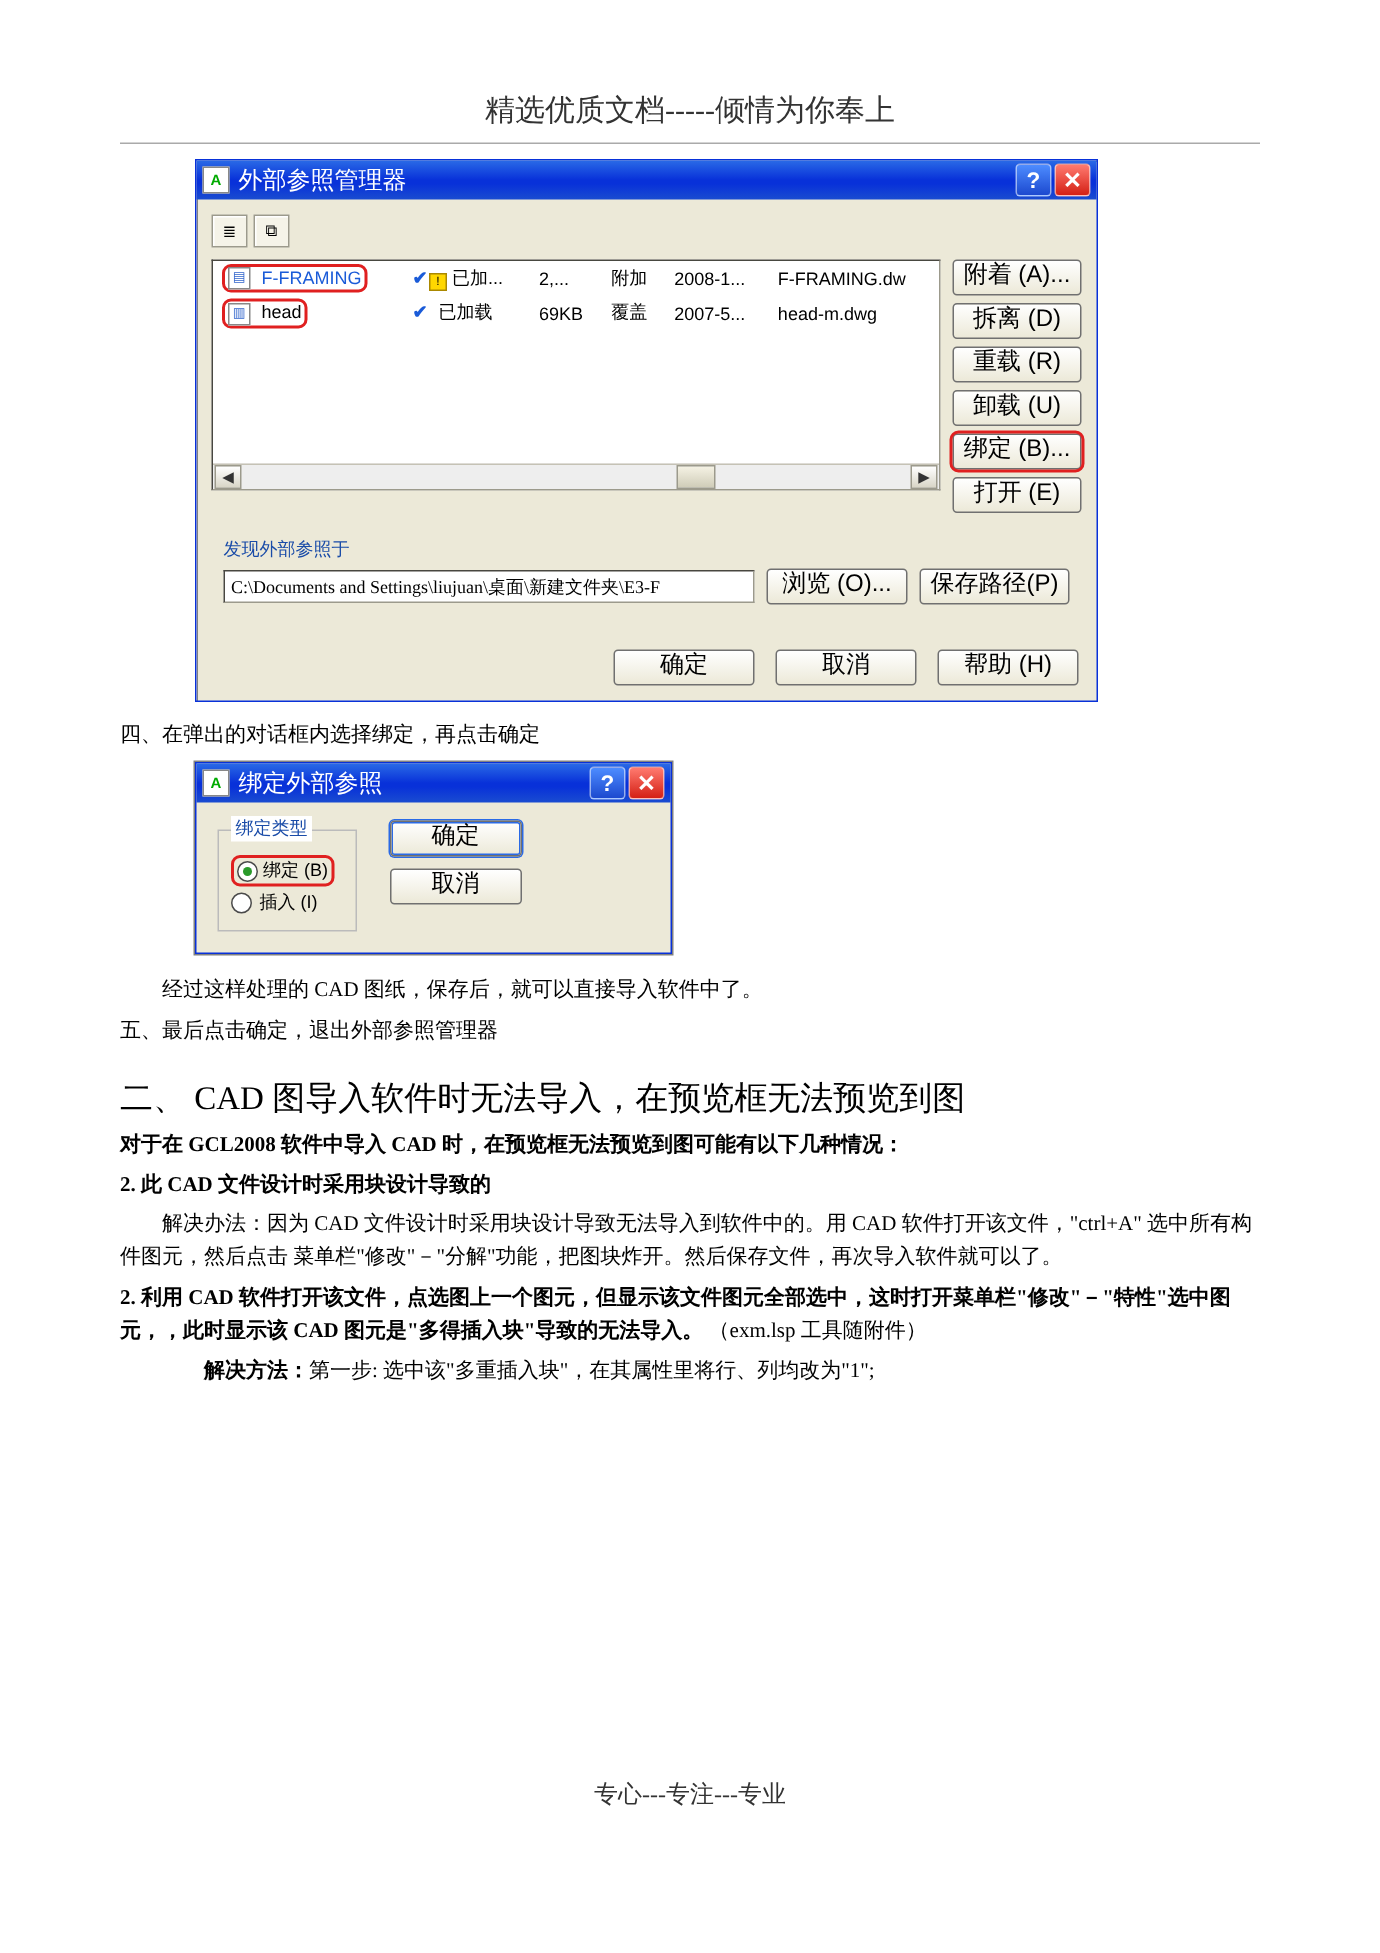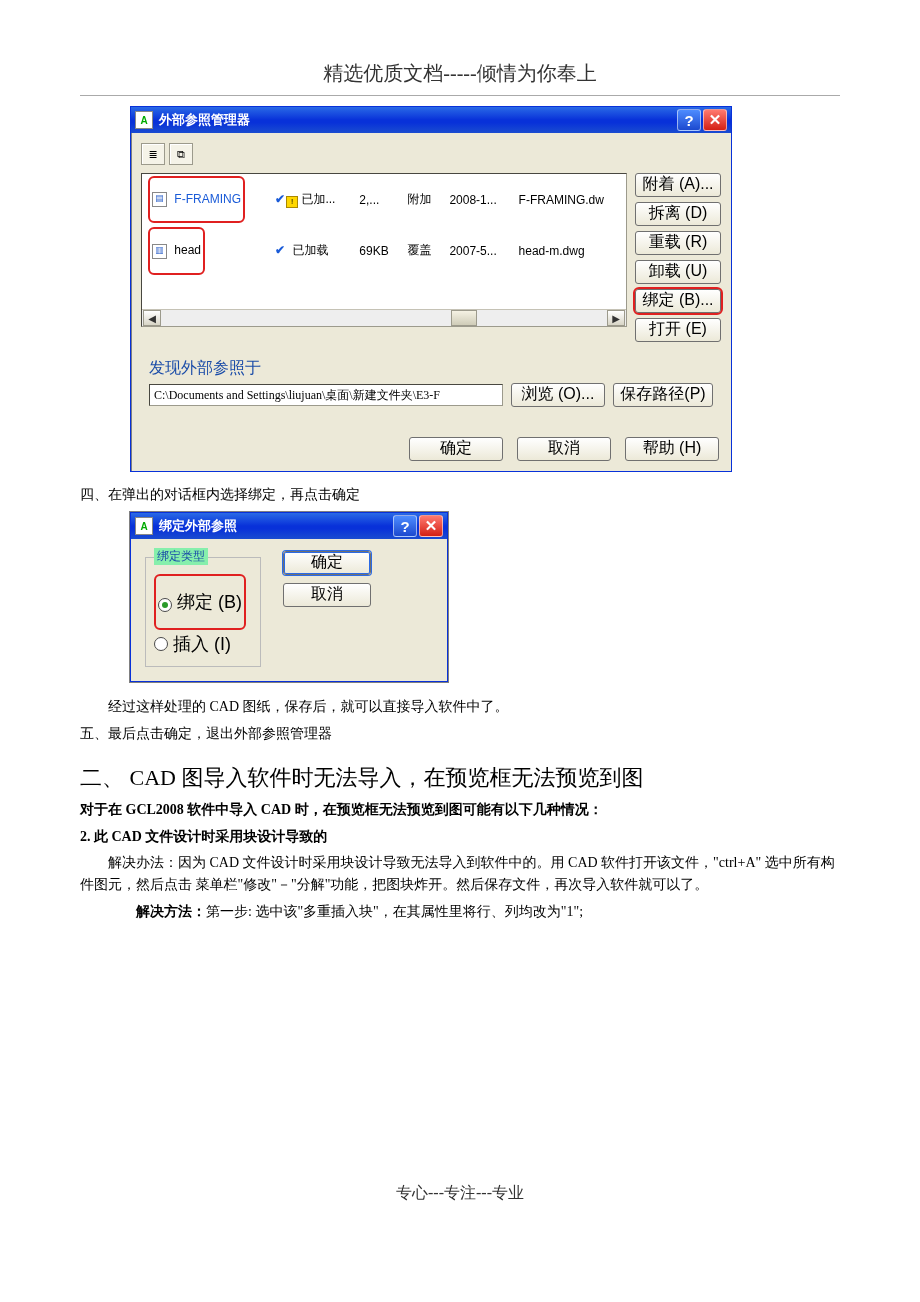--- a/index.html
+++ b/index.html
@@ -53,22 +53,22 @@
     display: flex;
     align-items: center;
     justify-content: center;
     font-size: 10px;
     color: #0a0;
     font-weight: bold;
     border: 1px solid #888;
   }
   .titlebar .title-text {
     flex: 1;
-    font-weight: bold;
-    font-size: 13px;
+    font-weight: normal;
+    font-size: 16px;
   }
   .titlebar .win-btn {
     width: 22px;
     height: 20px;
     margin-left: 2px;
     border: 1px solid #fff8;
     border-radius: 3px;
     display: flex;
     align-items: center;
     justify-content: center;
@@ -138,21 +138,21 @@
   .check-blue { color:#1a5bd8; font-weight:bold; margin-right:4px;}
   .warn-yellow {
     display:inline-block; width:10px;height:10px;
     background:#ffd700; border:1px solid #aa8800;
     margin-left:-3px; vertical-align:bottom;
     font-size:8px; line-height:9px; text-align:center; color:#000;
   }
   .red-rect {
     border: 2px solid #e02020;
     border-radius: 6px;
-    padding: 14px 2px;
+    padding: 0 2px;
     display: inline-block;
   }
   .scrollbar-h {
     height: 16px;
     background: #eee;
     border-top: 1px solid #c5c2b5;
     display: flex;
     align-items: center;
     justify-content: space-between;
     padding: 0 1px;
@@ -185,21 +185,21 @@
     line-height: 20px;
     text-align: center;
     padding: 0 6px;
   }
   .find-group {
     margin-top: 8px;
     padding: 4px 8px 8px 8px;
   }
   .find-group-label {
     color: #1a4ca8;
-    font-size: 16px;
+    font-size: 12px;
     margin: 4px 0 4px 0;
   }
   .find-row {
     display: flex;
     gap: 8px;
     align-items: center;
   }
   .path-input {
     flex: 1;
     background: #fff;
@@ -264,28 +264,28 @@
     border: 1px groove #bbb;
     padding: 6px 14px 8px 8px;
     position: relative;
   }
   .bind-group legend {
     font-size: 12px;
     color: #1a4ca8;
     padding: 0 3px;
     position: relative;
     top: -1px;
-    background: #86efac;
+    background: #ffffff;
   }
   .radio-row {
     display: flex;
     align-items: center;
     gap: 5px;
     margin: 2px 0;
-    font-size: 18px;
+    font-size: 12px;
   }
   .radio {
     width: 12px; height: 12px;
     border: 1px solid #4a4a4a;
     border-radius: 50%;
     display:inline-flex;align-items:center;justify-content:center;
     background:#fff;
   }
   .radio.checked::after{
     content:"";
@@ -452,19 +452,23 @@
   </div>
 
   <h2 class="sec">二、   CAD 图导入软件时无法导入，在预览框无法预览到图</h2>
 
   <div class="doc-text">
     <p class="bold" style="">对于在 GCL2008 软件中导入 CAD 时，在预览框无法预览到图可能有以下几种情况：</p>
 
     <p class="bold">2. 此 CAD 文件设计时采用块设计导致的</p>
     <p style="text-indent:28px">解决办法：因为 CAD 文件设计时采用块设计导致无法导入到软件中的。用 CAD 软件打开该文件，"ctrl+A" 选中所有构件图元，然后点击 菜单栏"修改"－"分解"功能，把图块炸开。然后保存文件，再次导入软件就可以了。</p>
 
+    <p>
+      <span class="bold">2. 利用 CAD 软件打开该文件，点选图上一个图元，但显示该文件图元全部选中，这时打开菜单栏"修改"－"特性"选中图元，，此时显示该 CAD 图元是"多得插入块"导致的无法导入。</span>
+      <span>（exm.lsp 工具随附件）</span>
+    </p>
     <p style="text-indent:56px">
       <span class="bold">解决方法：</span><span>第一步: 选中该"多重插入块"，在其属性里将行、列均改为"1";</span>
     </p>
   </div>
 
   <div class="footer">专心---专注---专业</div>
 </div>
 
 </body></html>

